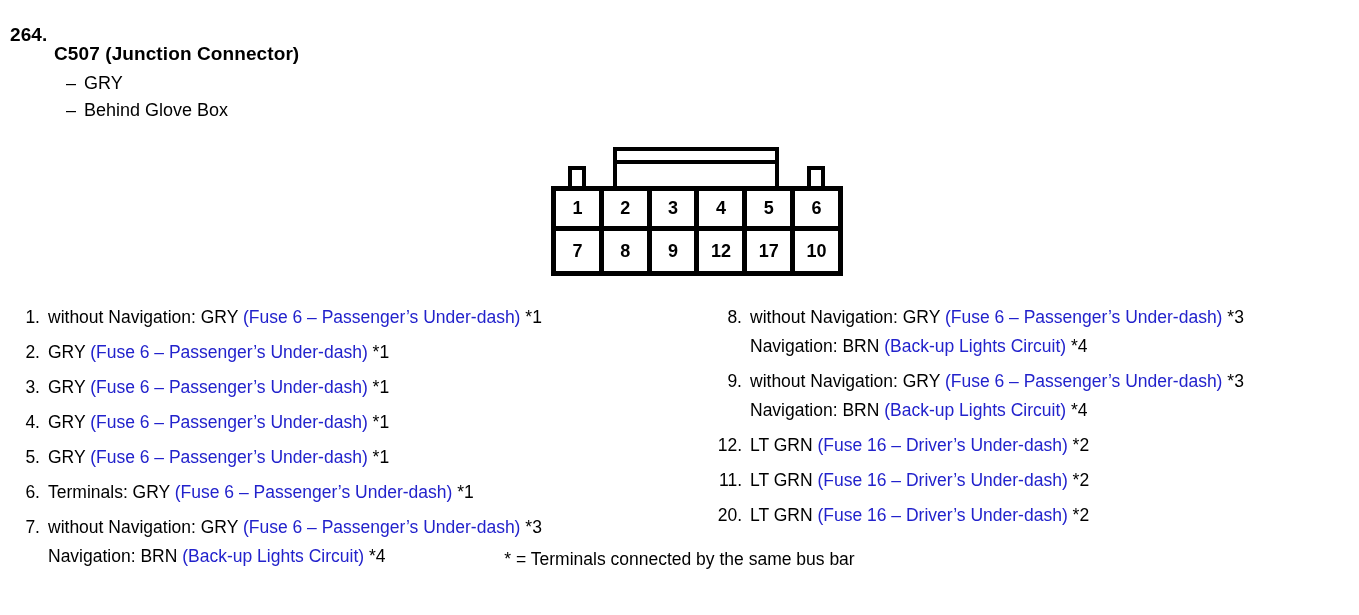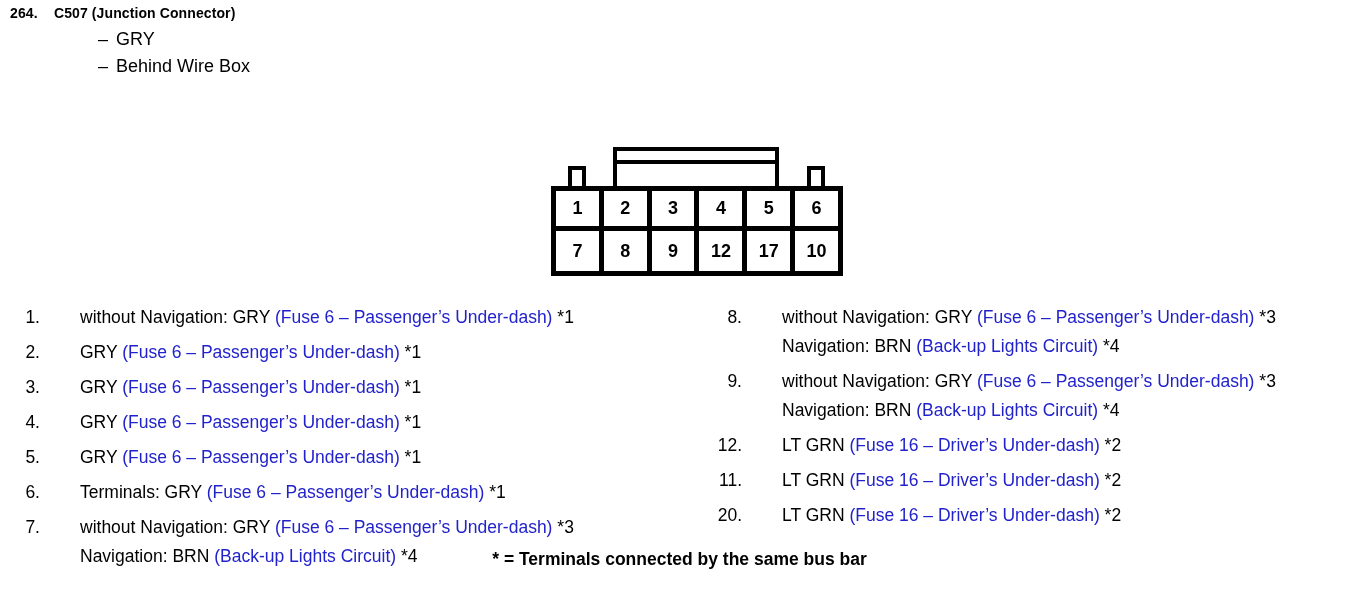--- a/index.html
+++ b/index.html
@@ -21,32 +21,33 @@
   .header {
     position: absolute;
     left: 10px;
     top: 5px;
     width: 700px;
   }
   .header-title-row {
     display: flex;
     align-items: center;
     font-weight: bold;
-    font-size: 14px;
+    font-size: 19px;
     letter-spacing: 0.1px;
   }
   .header-num {
     width: 44px;
     flex: 0 0 44px;
   }
   .header-name {
     white-space: nowrap;
+    margin-top: 38px;
   }
   .header-sub {
-    margin-left: 88px;
+    margin-left: 56px;
     margin-top: 5px;
   }
   .header-sub-line {
     font-size: 18px;
     line-height: 27px;
     white-space: nowrap;
   }
   .dash-lead {
     display: inline-block;
     width: 18px;
@@ -144,51 +145,49 @@
     flex: 0 0 34px;
     text-align: right;
     padding-right: 8px;
     box-sizing: border-box;
   }
   .term-body {
     flex: 1 1 auto;
   }
   .term-line {
     white-space: nowrap;
-    margin-left: 32px;
   }
   .circuit {
     color: #2222cc;
   }
 
   
   .footnote {
     position: absolute;
     left: 0;
     top: 549px;
     width: 1359px;
     text-align: center;
     font-size: 17.5px;
   }
   .footnote-inner {
     display: inline-block;
-    font-weight: bold;
   }
 </style>
 </head>
 <body>
 
 <div class="header">
   <div class="header-title-row">
     <span class="header-num">264.</span>
     <span class="header-name">C507 (Junction Connector)</span>
   </div>
   <div class="header-sub">
       <div class="header-sub-line"><span class="dash-lead">–</span><span>GRY</span></div>
-      <div class="header-sub-line"><span class="dash-lead">–</span><span>Behind Wire Box</span></div>
+      <div class="header-sub-line"><span class="dash-lead">–</span><span>Behind Glove Box</span></div>
     </div>
 </div>
 
 <div class="connector">
   <div class="latch"></div>
   <div class="latch-line"></div>
   <div class="tab tab-left"></div>
   <div class="tab tab-right"></div>
   <div class="pin-body">
       <div class="pin-row top">

